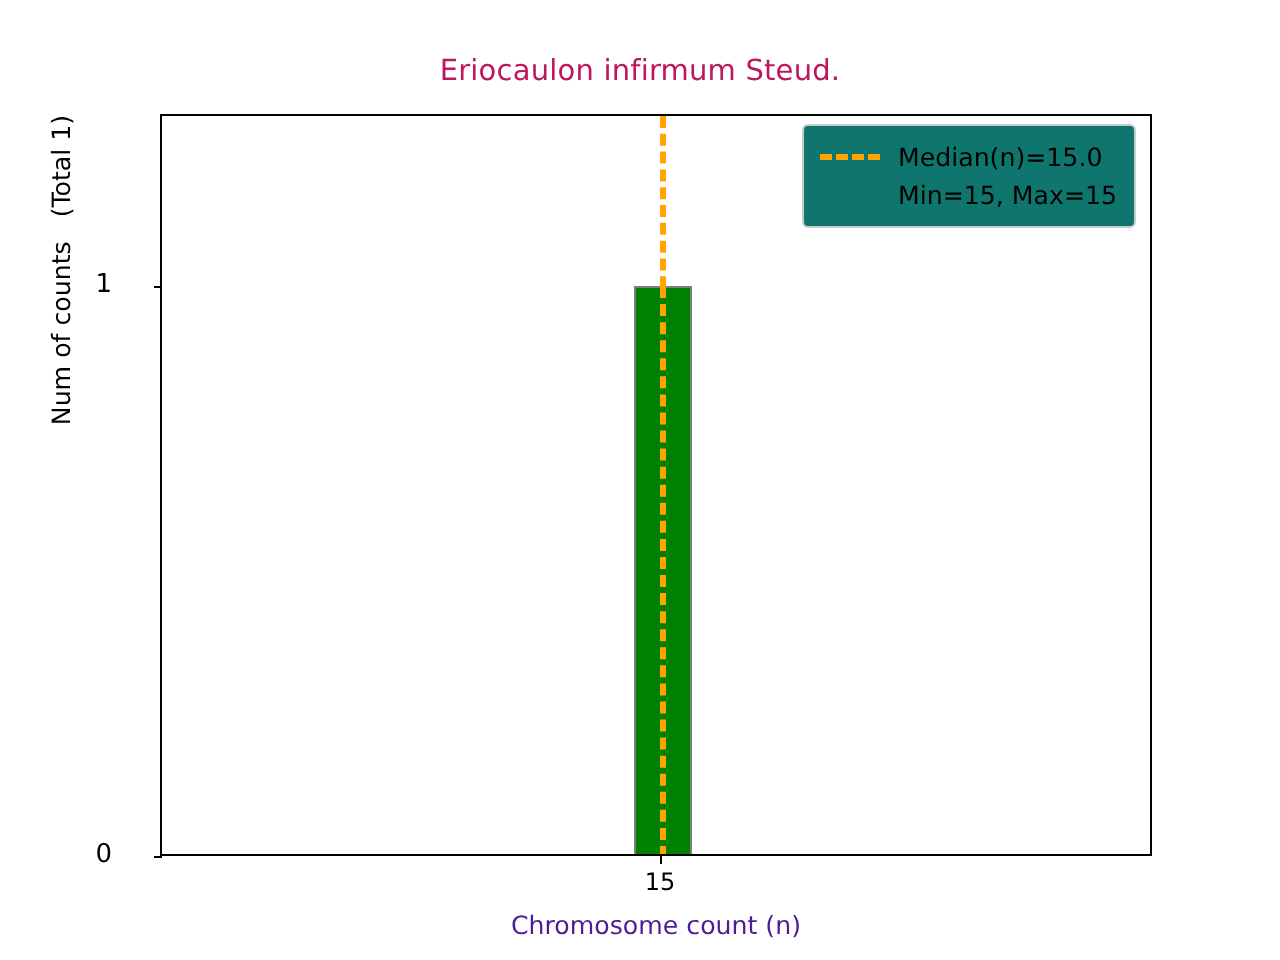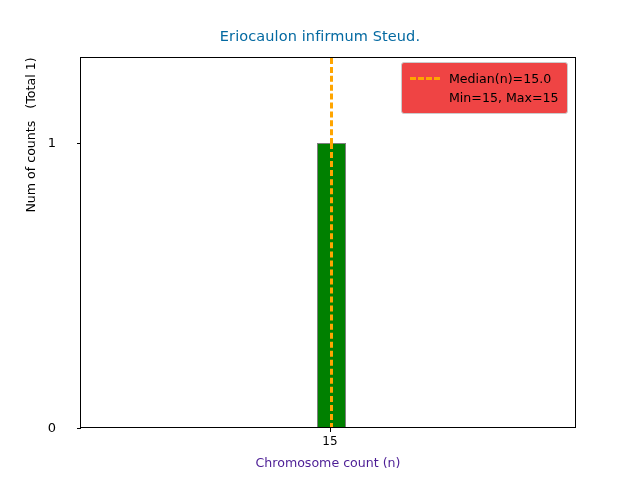--- a/index.html
+++ b/index.html
@@ -21,21 +21,21 @@
     background: #ffffff;
   }
   
   #chart-title {
     position: absolute;
     left: 0;
     top: 28px;
     width: 640px;
     text-align: center;
     font-size: 14.5px;
-    color: #0369a1;
+    color: #be185d;
     letter-spacing: 0.1px;
   }
   
   #plot-area {
     position: absolute;
     left: 80px;
     top: 57px;
     width: 496px;
     height: 371px;
     border: 1.1px solid #000000;
@@ -112,21 +112,21 @@
     text-align: center;
     font-size: 12.6px;
     color: #4c1d95;
   }
   
   #legend {
     position: absolute;
     left: 400px;
     top: 61px;
     padding: 6px 8px 6px 8px;
-    background: #ef4444;
+    background: #0f766e;
     border: 1px solid #cccccc;
     border-radius: 3px;
     box-sizing: border-box;
   }
   .legend-row {
     display: flex;
     align-items: center;
     height: 19px;
   }
   .legend-swatch {

